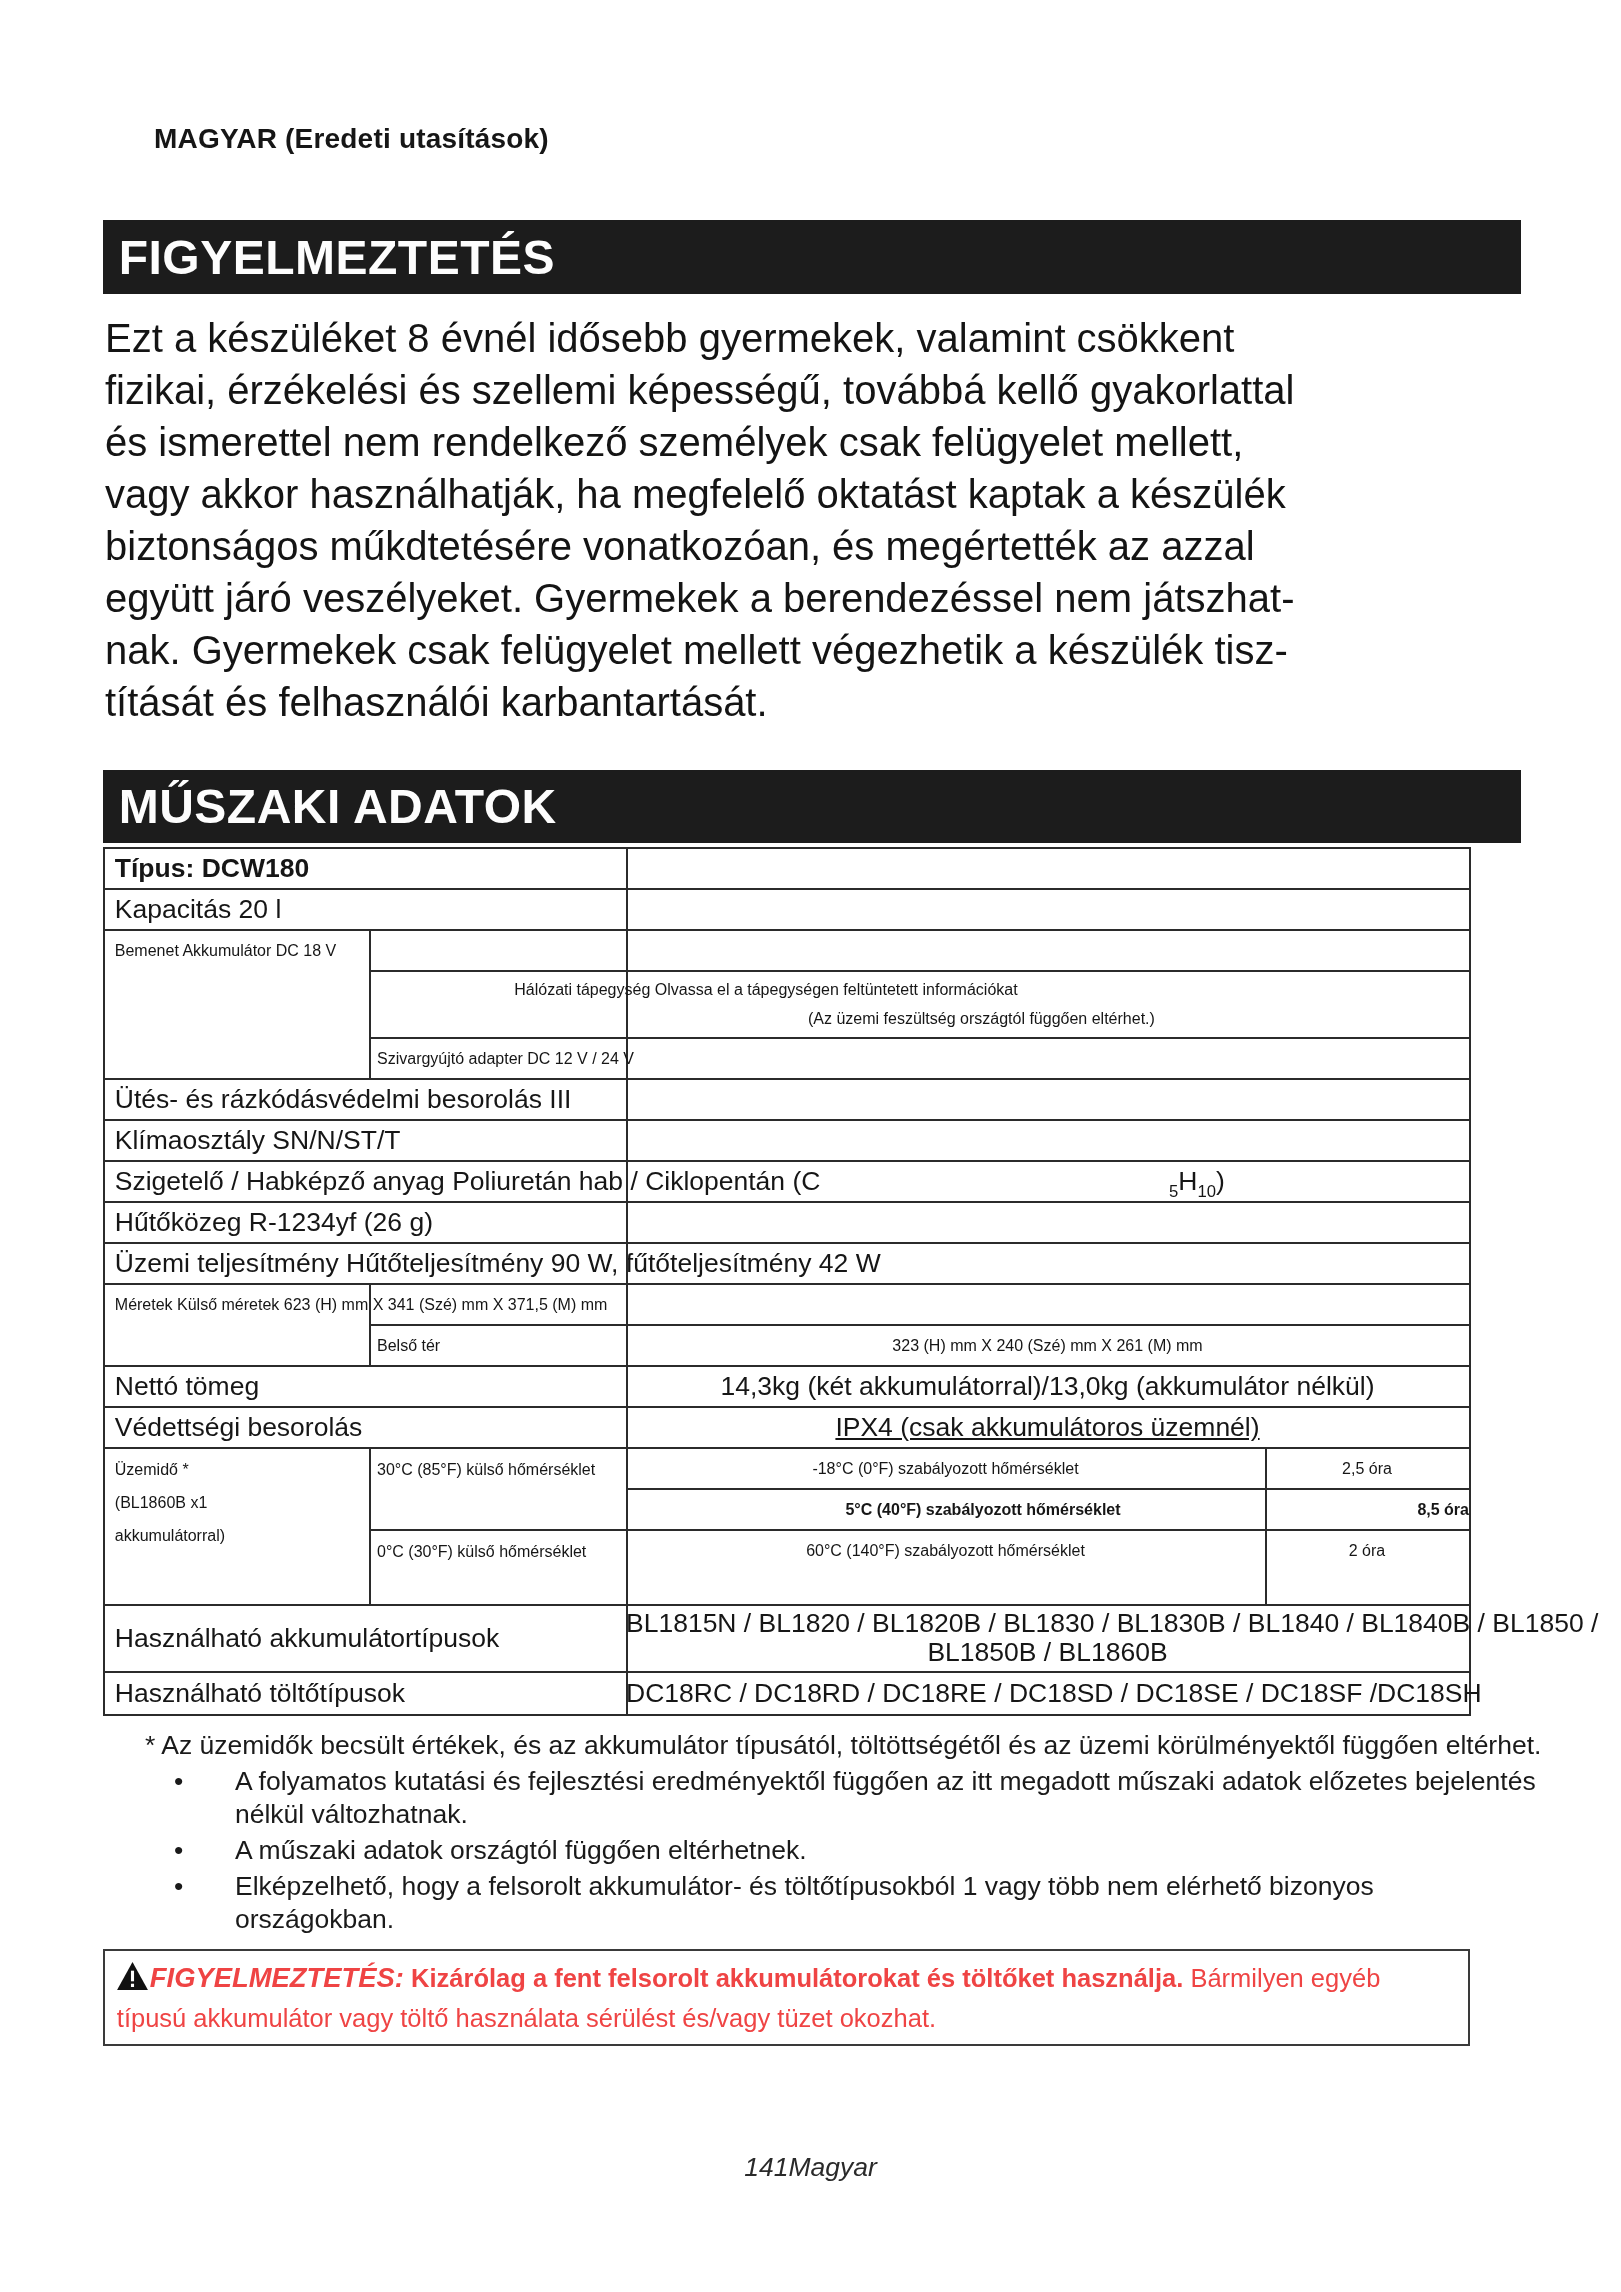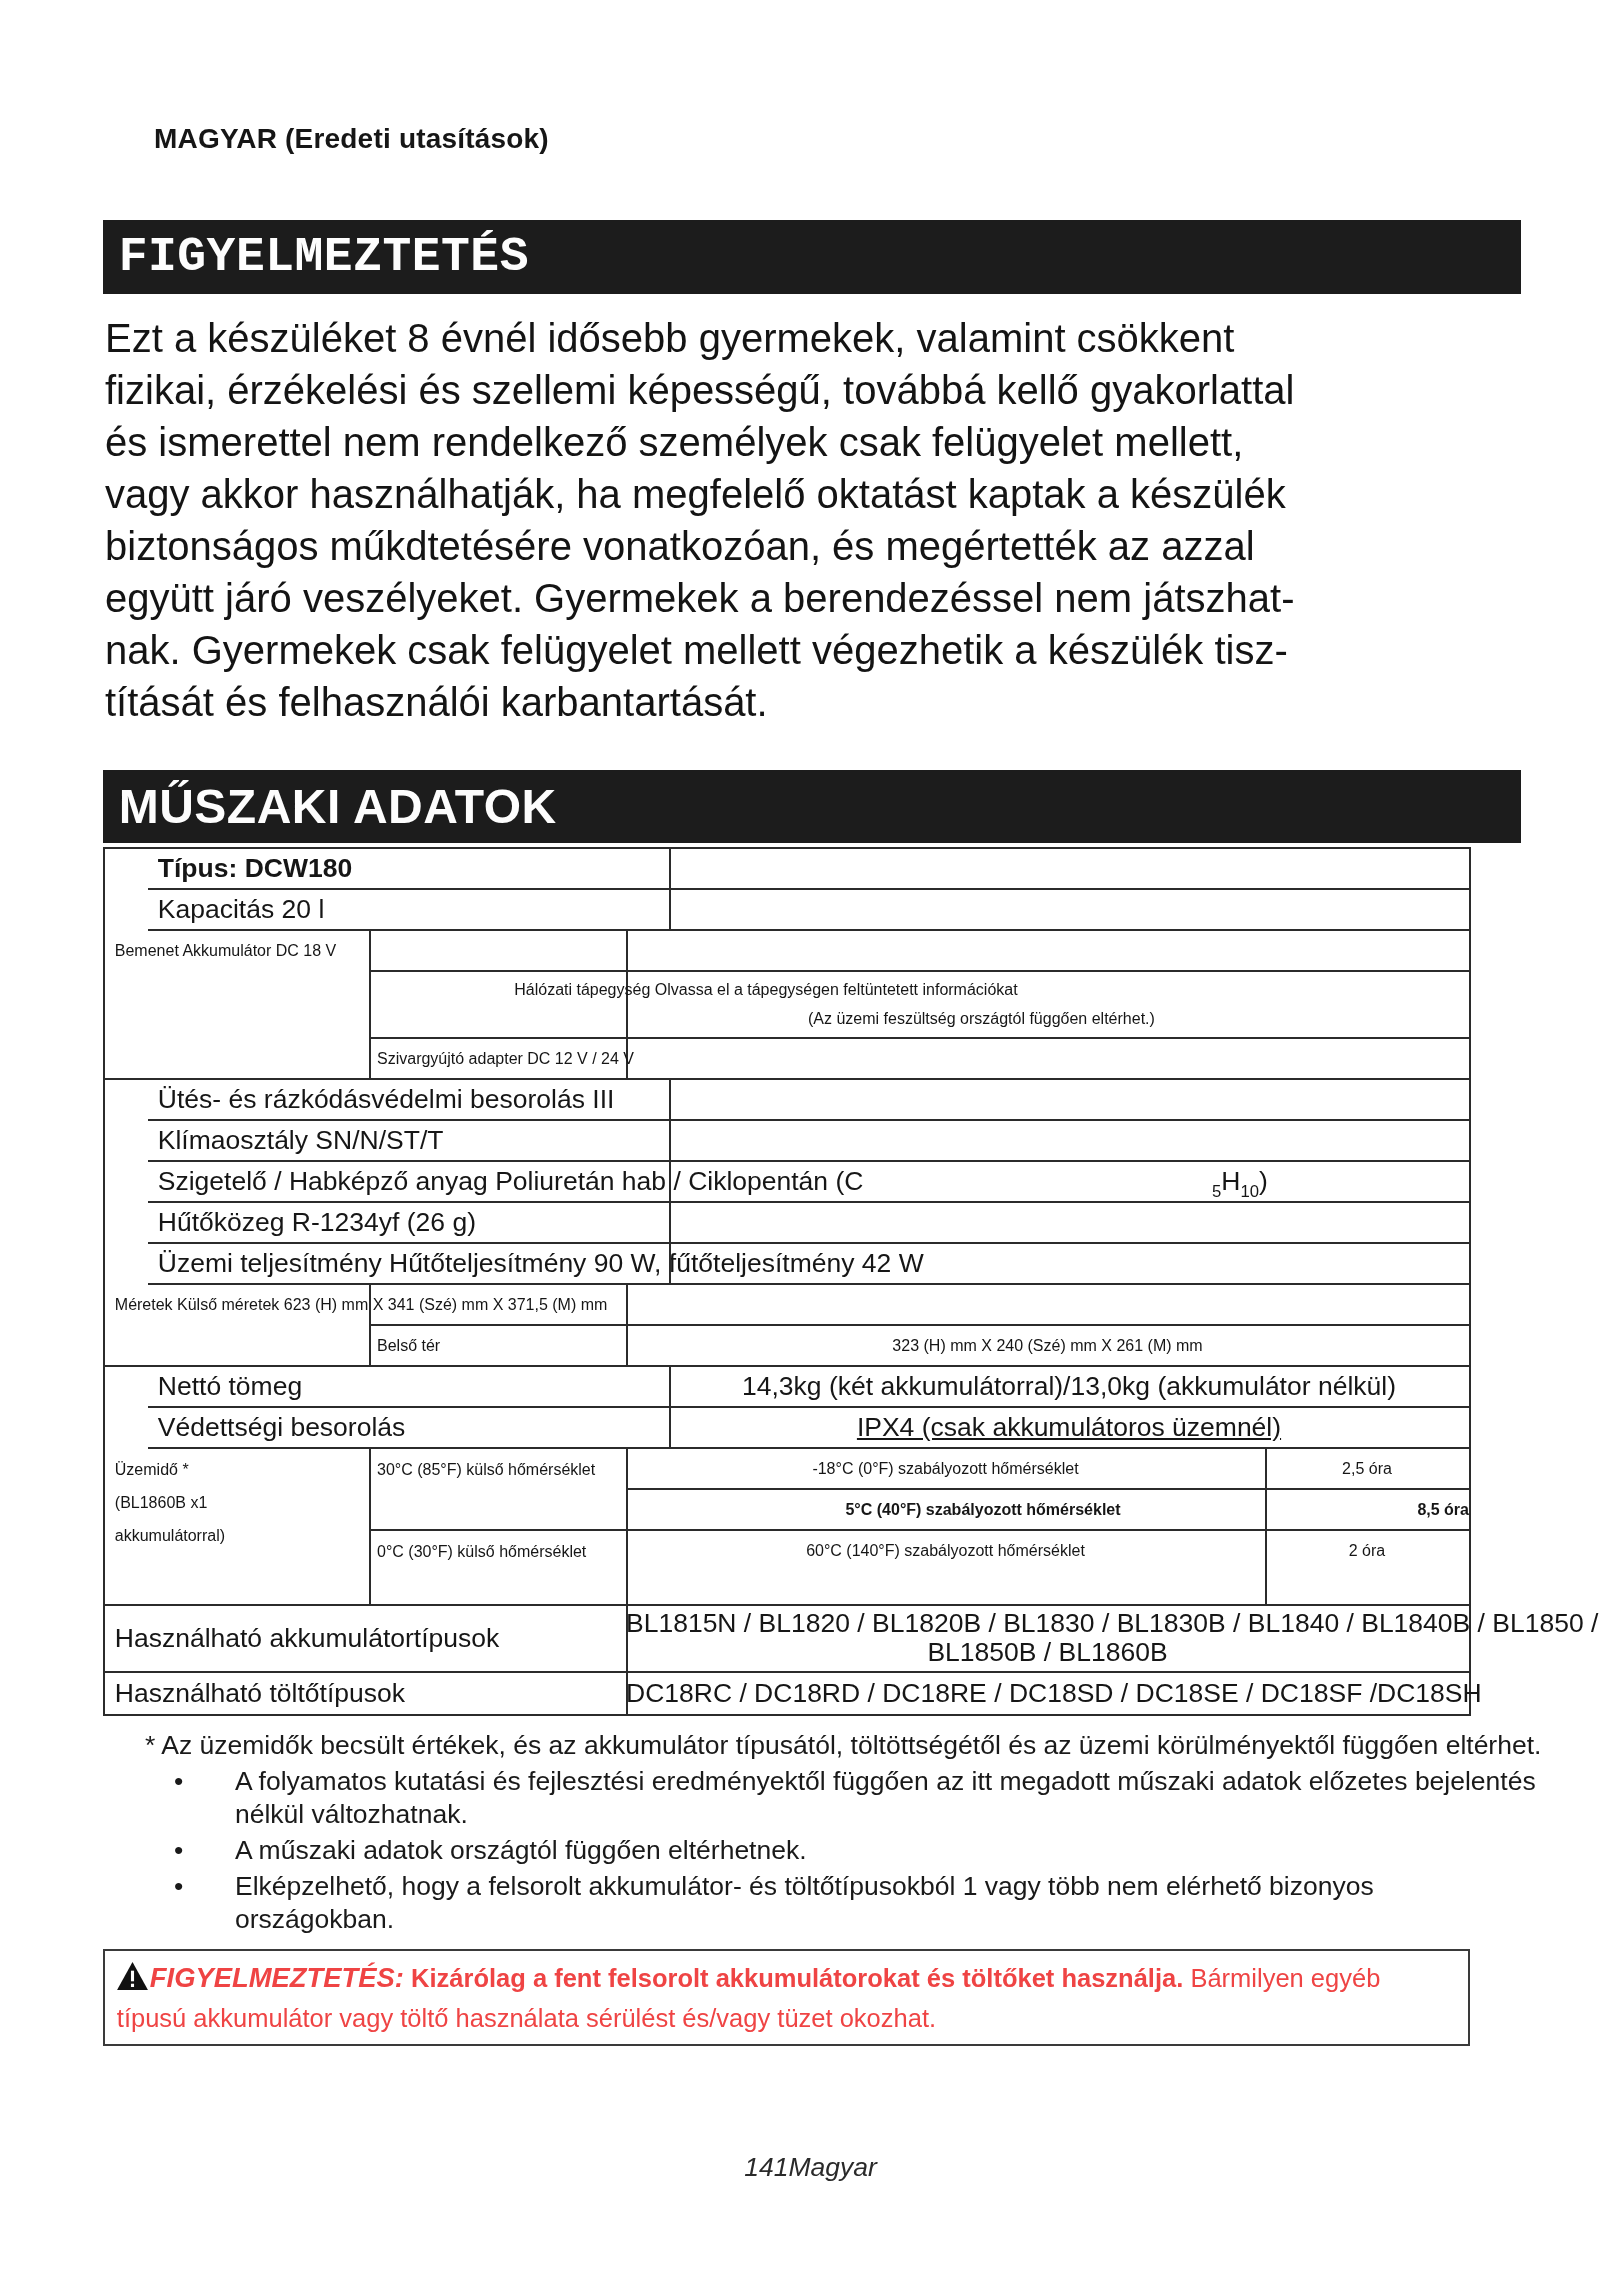--- a/index.html
+++ b/index.html
@@ -6,31 +6,31 @@
   body{
     width:1621px;height:2293px;position:relative;background:#ffffff;
     font-family:"Liberation Sans","DejaVu Sans",sans-serif;color:#161616;
     -webkit-font-smoothing:antialiased;overflow:hidden;
   }
   .abs{position:absolute;}
   
   .lang-header{left:154px;top:123px;font-size:28px;font-weight:bold;letter-spacing:0.2px;}
   
   .banner{left:103px;width:1418px;background:#1c1c1c;color:#fdfdfd;display:flex;align-items:center;}
-  .banner1{top:220px;height:74px;font-family:Liberation Mono, monospace;}
+  .banner1{top:220px;height:74px;}
   .banner2{top:770px;height:73px;}
   .banner .btxt{font-size:48px;font-weight:bold;padding-left:15.7px;letter-spacing:0.5px;}
   
   .warn-par{left:105px;top:312px;width:1470px;}
   .warn-par .pline{font-size:40px;line-height:52px;white-space:nowrap;color:#141414;}
   
   .spec-table{left:103px;top:847px;width:1364px;border:2px solid #2b2b2b;background:#fff;}
   .trow{position:relative;border-bottom:2px solid #2b2b2b;font-size:26.5px;}
   .trow:last-child{border-bottom:none;}
-  .h40{height:39px;line-height:39px;margin-left:43px;}
+  .h40{height:39px;line-height:39px;}
   .h42{height:41px;line-height:41px;}
   .h66{height:65px;}
   .lbl{padding-left:9.8px;white-space:nowrap;}
   .bold{font-weight:bold;}
   .vl{position:absolute;top:0;bottom:-2px;width:2px;background:#2b2b2b;}
   .vl269{left:264px;} .vl532{left:521px;} .vl1184{left:1160px;}
   .hl{position:absolute;height:2px;background:#2b2b2b;right:0;}
   .cval{position:absolute;left:521px;right:0;text-align:center;white-space:nowrap;}
   .block{position:relative;border-bottom:2px solid #2b2b2b;}
   .sub{font-size:16.7px;vertical-align:-6.9px;}

